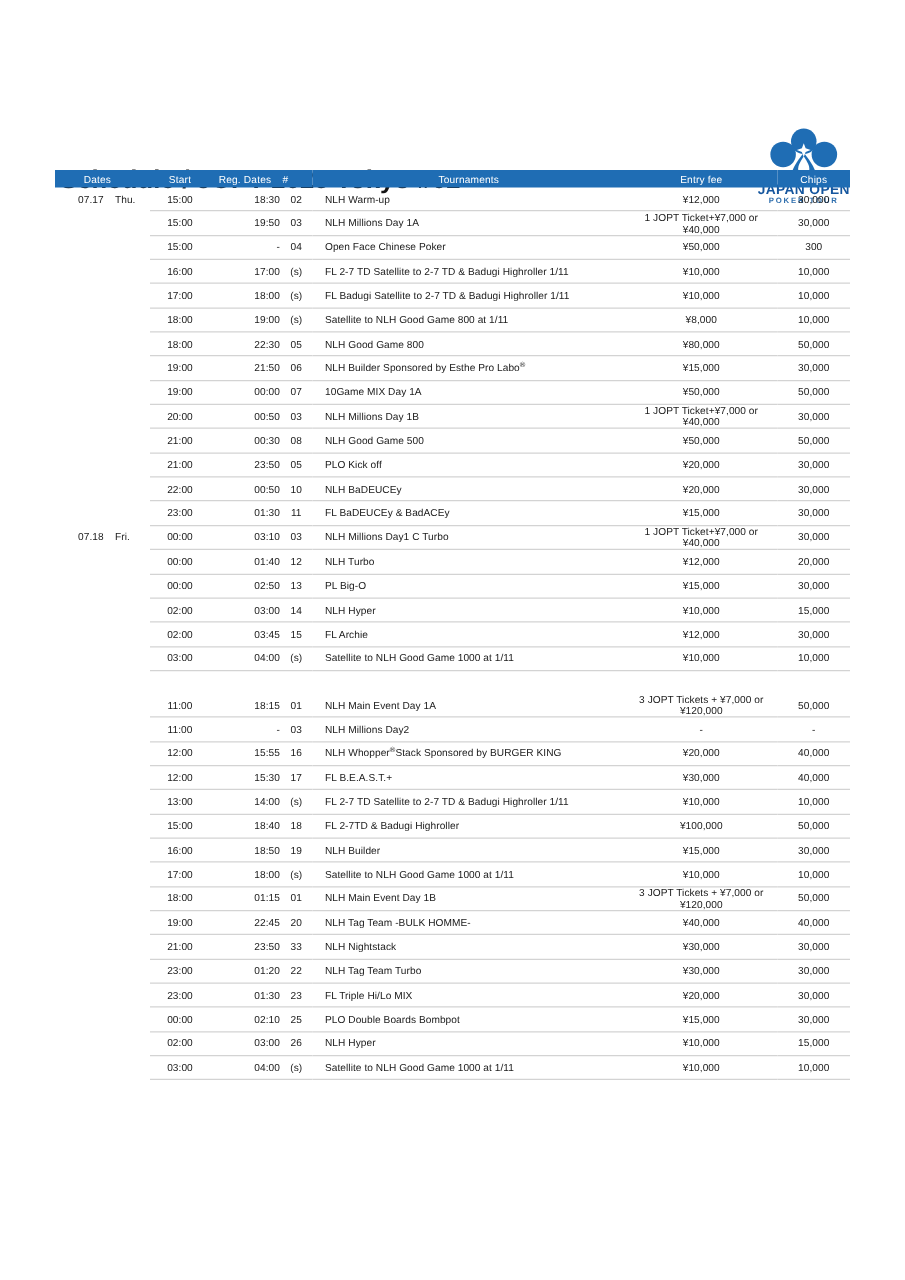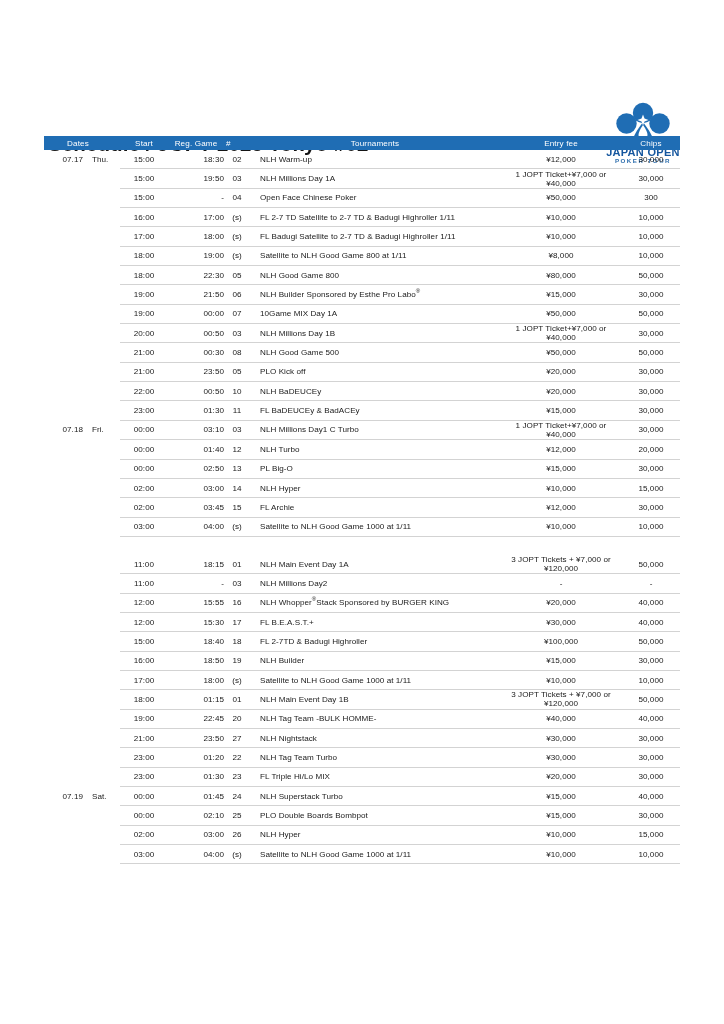--- a/index.html
+++ b/index.html
@@ -199,21 +199,21 @@
         <col class="c-reg">
       <col class="c-num">
         <col class="c-tour">
         <col class="c-fee">
         <col class="c-chips">
     </colgroup>
     <thead>
       <tr>
         <th class="h-date" colspan="2">Dates</th>
         <th class="h-start">Start</th>
-        <th class="h-reg">Reg. Game</th>
+        <th class="h-reg">Reg. Dates</th>
         <th class="h-num">#</th>
         <th class="h-tour">Tournaments</th>
         <th class="h-fee">Entry fee</th>
         <th class="h-chips">Chips</th>
       </tr>
     </thead>
     <tbody id="schedule-body">
         <tr class="first-row">
           <td class="d-date">07.17</td>
           <td class="d-dow">Thu.</td>
@@ -460,20 +460,30 @@
           <td class="d-start">12:00</td>
           <td class="d-reg">15:30</td>
           <td class="d-num">17</td>
           <td class="d-tour">FL B.E.A.S.T.+</td>
           <td class="d-fee">¥30,000</td>
           <td class="d-chips">40,000</td>
         </tr>
         <tr>
           <td class="d-date">&nbsp;</td>
           <td class="d-dow">&nbsp;</td>
+          <td class="d-start">13:00</td>
+          <td class="d-reg">14:00</td>
+          <td class="d-num">(s)</td>
+          <td class="d-tour">FL 2-7 TD Satellite to 2-7 TD &amp; Badugi Highroller 1/11</td>
+          <td class="d-fee">¥10,000</td>
+          <td class="d-chips">10,000</td>
+        </tr>
+        <tr>
+          <td class="d-date">&nbsp;</td>
+          <td class="d-dow">&nbsp;</td>
           <td class="d-start">15:00</td>
           <td class="d-reg">18:40</td>
           <td class="d-num">18</td>
           <td class="d-tour">FL 2-7TD &amp; Badugi Highroller</td>
           <td class="d-fee">¥100,000</td>
           <td class="d-chips">50,000</td>
         </tr>
         <tr>
           <td class="d-date">&nbsp;</td>
           <td class="d-dow">&nbsp;</td>
@@ -512,21 +522,21 @@
           <td class="d-num">20</td>
           <td class="d-tour">NLH Tag Team -BULK HOMME-</td>
           <td class="d-fee">¥40,000</td>
           <td class="d-chips">40,000</td>
         </tr>
         <tr>
           <td class="d-date">&nbsp;</td>
           <td class="d-dow">&nbsp;</td>
           <td class="d-start">21:00</td>
           <td class="d-reg">23:50</td>
-          <td class="d-num">27</td>
+          <td class="d-num">33</td>
           <td class="d-tour">NLH Nightstack</td>
           <td class="d-fee">¥30,000</td>
           <td class="d-chips">30,000</td>
         </tr>
         <tr>
           <td class="d-date">&nbsp;</td>
           <td class="d-dow">&nbsp;</td>
           <td class="d-start">23:00</td>
           <td class="d-reg">01:20</td>
           <td class="d-num">22</td>
@@ -538,30 +548,20 @@
           <td class="d-date">&nbsp;</td>
           <td class="d-dow">&nbsp;</td>
           <td class="d-start">23:00</td>
           <td class="d-reg">01:30</td>
           <td class="d-num">23</td>
           <td class="d-tour">FL Triple Hi/Lo MIX</td>
           <td class="d-fee">¥20,000</td>
           <td class="d-chips">30,000</td>
         </tr>
         <tr>
-          <td class="d-date">07.19</td>
-          <td class="d-dow">Sat.</td>
-          <td class="d-start">00:00</td>
-          <td class="d-reg">01:45</td>
-          <td class="d-num">24</td>
-          <td class="d-tour">NLH Superstack Turbo</td>
-          <td class="d-fee">¥15,000</td>
-          <td class="d-chips">40,000</td>
-        </tr>
-        <tr>
           <td class="d-date">&nbsp;</td>
           <td class="d-dow">&nbsp;</td>
           <td class="d-start">00:00</td>
           <td class="d-reg">02:10</td>
           <td class="d-num">25</td>
           <td class="d-tour">PLO Double Boards Bombpot</td>
           <td class="d-fee">¥15,000</td>
           <td class="d-chips">30,000</td>
         </tr>
         <tr>

